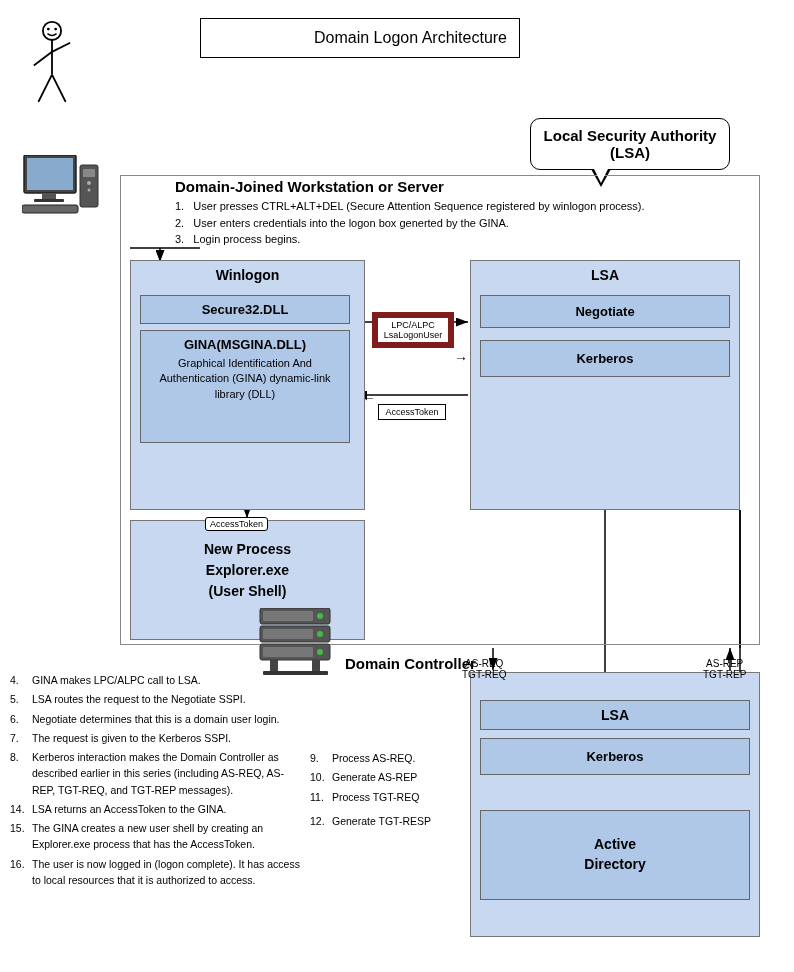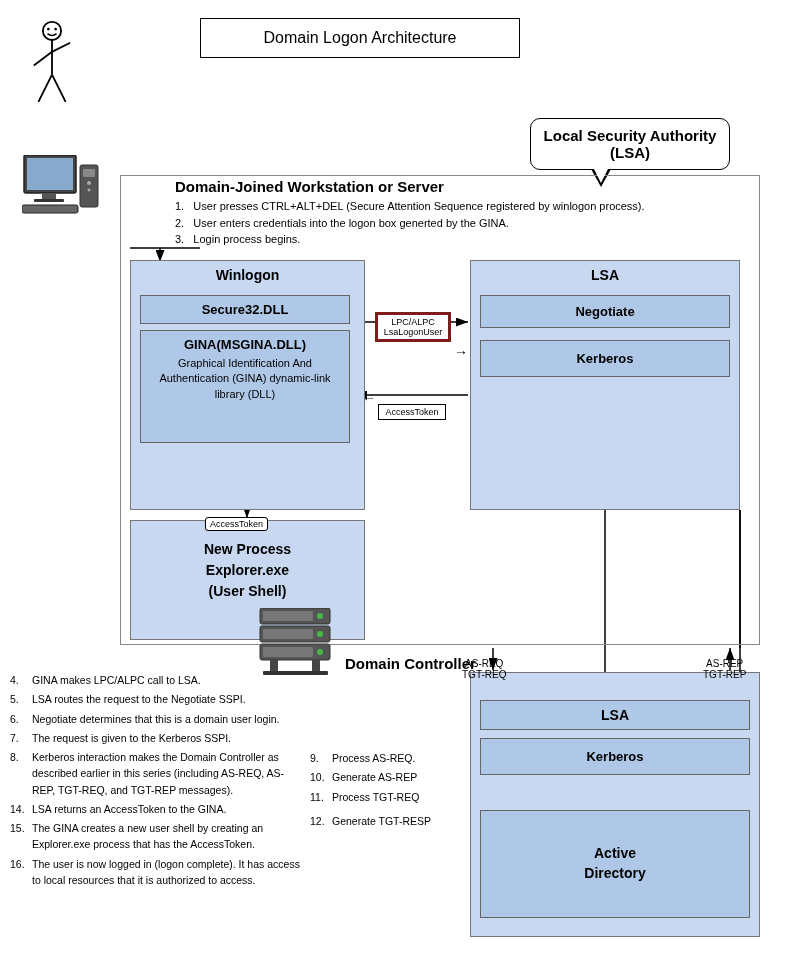--- a/index.html
+++ b/index.html
@@ -13,21 +13,21 @@
       overflow: hidden;
     }
 
     
     .title-box {
       position: absolute;
       top: 18px;
       left: 200px;
       width: 320px;
       border: 1.5px solid #000;
-      text-align: center;
+      text-align: right;
       padding: 10px 12px;
       font-size: 16px;
       font-weight: normal;
       background: #fff;
     }
 
     
     .stick-figure {
       position: absolute;
       top: 20px;
@@ -280,21 +280,21 @@
       text-align: center;
       font-size: 13px;
       font-weight: bold;
       padding: 10px 4px;
     }
     .dc-ad-box {
       position: absolute;
       top: 810px;
       left: 480px;
       width: 270px;
-      height: 108px;
+      height: 90px;
       border: 1.5px solid #666;
       background: #b0c8e8;
       text-align: center;
       font-size: 14px;
       font-weight: bold;
       display: flex;
       align-items: center;
       justify-content: center;
     }
 
@@ -461,21 +461,21 @@
 
 <div class="lsa-main-box">
   <div class="lsa-main-label">LSA</div>
 </div>
 
 <div class="negotiate-box">Negotiate</div>
 
 <div class="kerberos-box">Kerberos</div>
 
 <div class="arrow-lpc">
-  <div style="white-space:pre-line; border:3px solid #7f1d1d; background:#fff; padding:2px 6px; display:inline-block; font-size:9px;">LPC/ALPC
+  <div style="white-space:pre-line; border:6px solid #7f1d1d; background:#fff; padding:2px 6px; display:inline-block; font-size:9px;">LPC/ALPC
 LsaLogonUser</div>
   <div style="text-align:right; margin-right:0; font-size:14px;">→</div>
 </div>
 
 <div class="arrow-access">
   <div style="text-align:left; font-size:14px;">←</div>
   <div style="border:1px solid #000; background:#fff; padding:2px 6px; display:inline-block; font-size:9px;">AccessToken</div>
 </div>
 
 <div class="newprocess-box">

